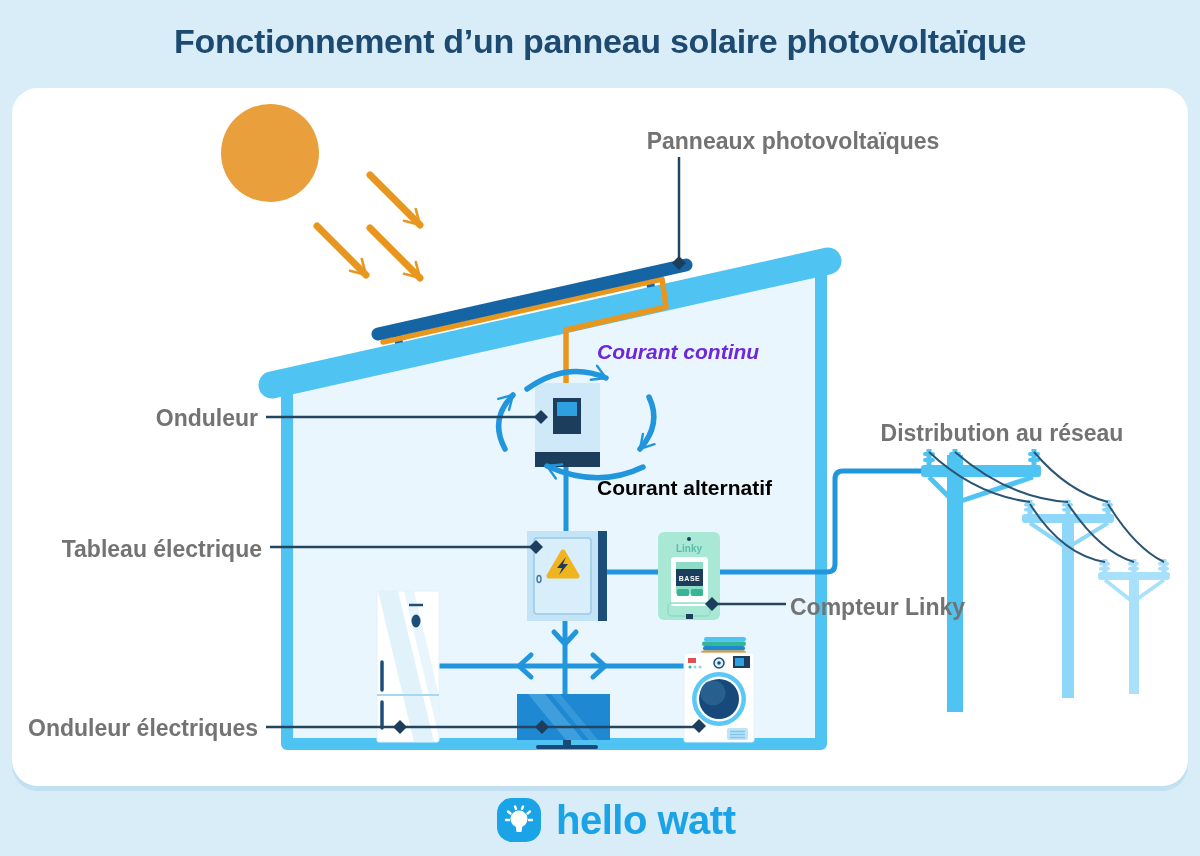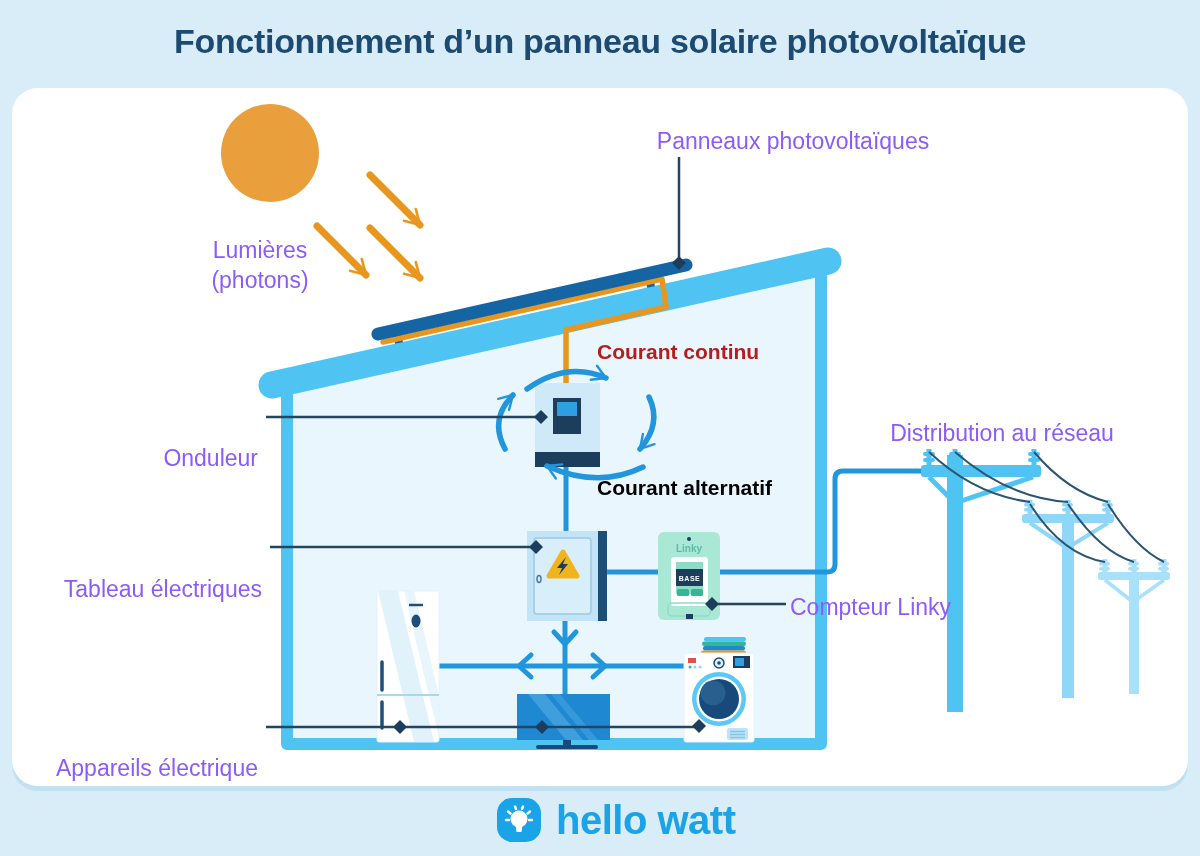--- a/index.html
+++ b/index.html
@@ -14,27 +14,27 @@
     position:absolute;left:12px;top:88px;width:1176px;height:698px;
     background:#ffffff;border-radius:26px;
     box-shadow:0 5px 0 rgba(150,200,230,.35);
   }
   svg.art{position:absolute;left:0;top:0;width:1200px;height:856px;}
   .title{
     position:absolute;top:22px;left:0;width:100%;text-align:center;
     font-size:34px;font-weight:800;color:#1d4a70;letter-spacing:-0.3px;
   }
   .lbl{
-    position:absolute;color:#8b5cf6;font-weight:400;font-size:23px;
+    position:absolute;color:#737373;font-weight:700;font-size:23px;
     line-height:30px;white-space:nowrap;
   }
   .lbl.center{text-align:center;white-space:normal;}
-  .lbl.right{text-align:right;margin-top:40px;}
+  .lbl.right{text-align:right;}
   .flow{position:absolute;font-size:21px;font-weight:700;white-space:nowrap;}
-  .flow.dc{color:#b91c1c;}
+  .flow.dc{color:#6d28d9;font-style:italic;}
   .flow.ac{color:#000000;}
   .logo-box{
     position:absolute;left:497px;top:798px;width:44px;height:44px;
     background:#1ba3e8;border-radius:15px;
   }
   .logo-text{
     position:absolute;left:556px;top:797px;height:44px;line-height:46px;
     font-size:40px;font-weight:700;color:#1ba3e8;letter-spacing:-0.5px;
   }
 </style>
@@ -253,28 +253,24 @@
       <path d="M 679 256 l 7 7 l -7 7 l -7 -7 Z"></path>
       <path d="M 541 410 l 7 7 l -7 7 l -7 -7 Z"></path>
       <path d="M 536 540 l 7 7 l -7 7 l -7 -7 Z"></path>
       <path d="M 400 720 l 7 7 l -7 7 l -7 -7 Z"></path>
       <path d="M 542 720 l 7 7 l -7 7 l -7 -7 Z"></path>
       <path d="M 699 719 l 7 7 l -7 7 l -7 -7 Z"></path>
       <path d="M 712 597 l 7 7 l -7 7 l -7 -7 Z"></path>
     </g>
   </svg>
 
-  <div class="lbl center" style="left:165px;top:235px;width:190px;">
-    <div>Lumières</div>
-    <div>(photons)</div>
-  </div>
   <div class="lbl center" style="left:643px;top:126px;width:300px;">Panneaux photovoltaïques</div>
   <div class="lbl right" style="left:98px;top:403px;width:160px;">Onduleur</div>
-  <div class="lbl right" style="left:42px;top:534px;width:220px;">Tableau électriques</div>
-  <div class="lbl right" style="left:28px;top:713px;width:230px;">Appareils électrique</div>
+  <div class="lbl right" style="left:42px;top:534px;width:220px;">Tableau électrique</div>
+  <div class="lbl right" style="left:28px;top:713px;width:230px;">Onduleur électriques</div>
   <div class="lbl center" style="left:852px;top:418px;width:300px;">Distribution au réseau</div>
   <div class="lbl" style="left:790px;top:592px;">Compteur Linky</div>
   <div class="flow dc" style="left:597px;top:340px;">Courant continu</div>
   <div class="flow ac" style="left:597px;top:476px;">Courant alternatif</div>
 
   <div class="logo-box">
     <svg viewBox="0 0 44 44" width="44" height="44">
       <g stroke="#ffffff" stroke-width="2.4" stroke-linecap="round">
         <line x1="9" y1="22" x2="12" y2="22"></line>
         <line x1="11" y1="13.5" x2="13.5" y2="15.5"></line>

